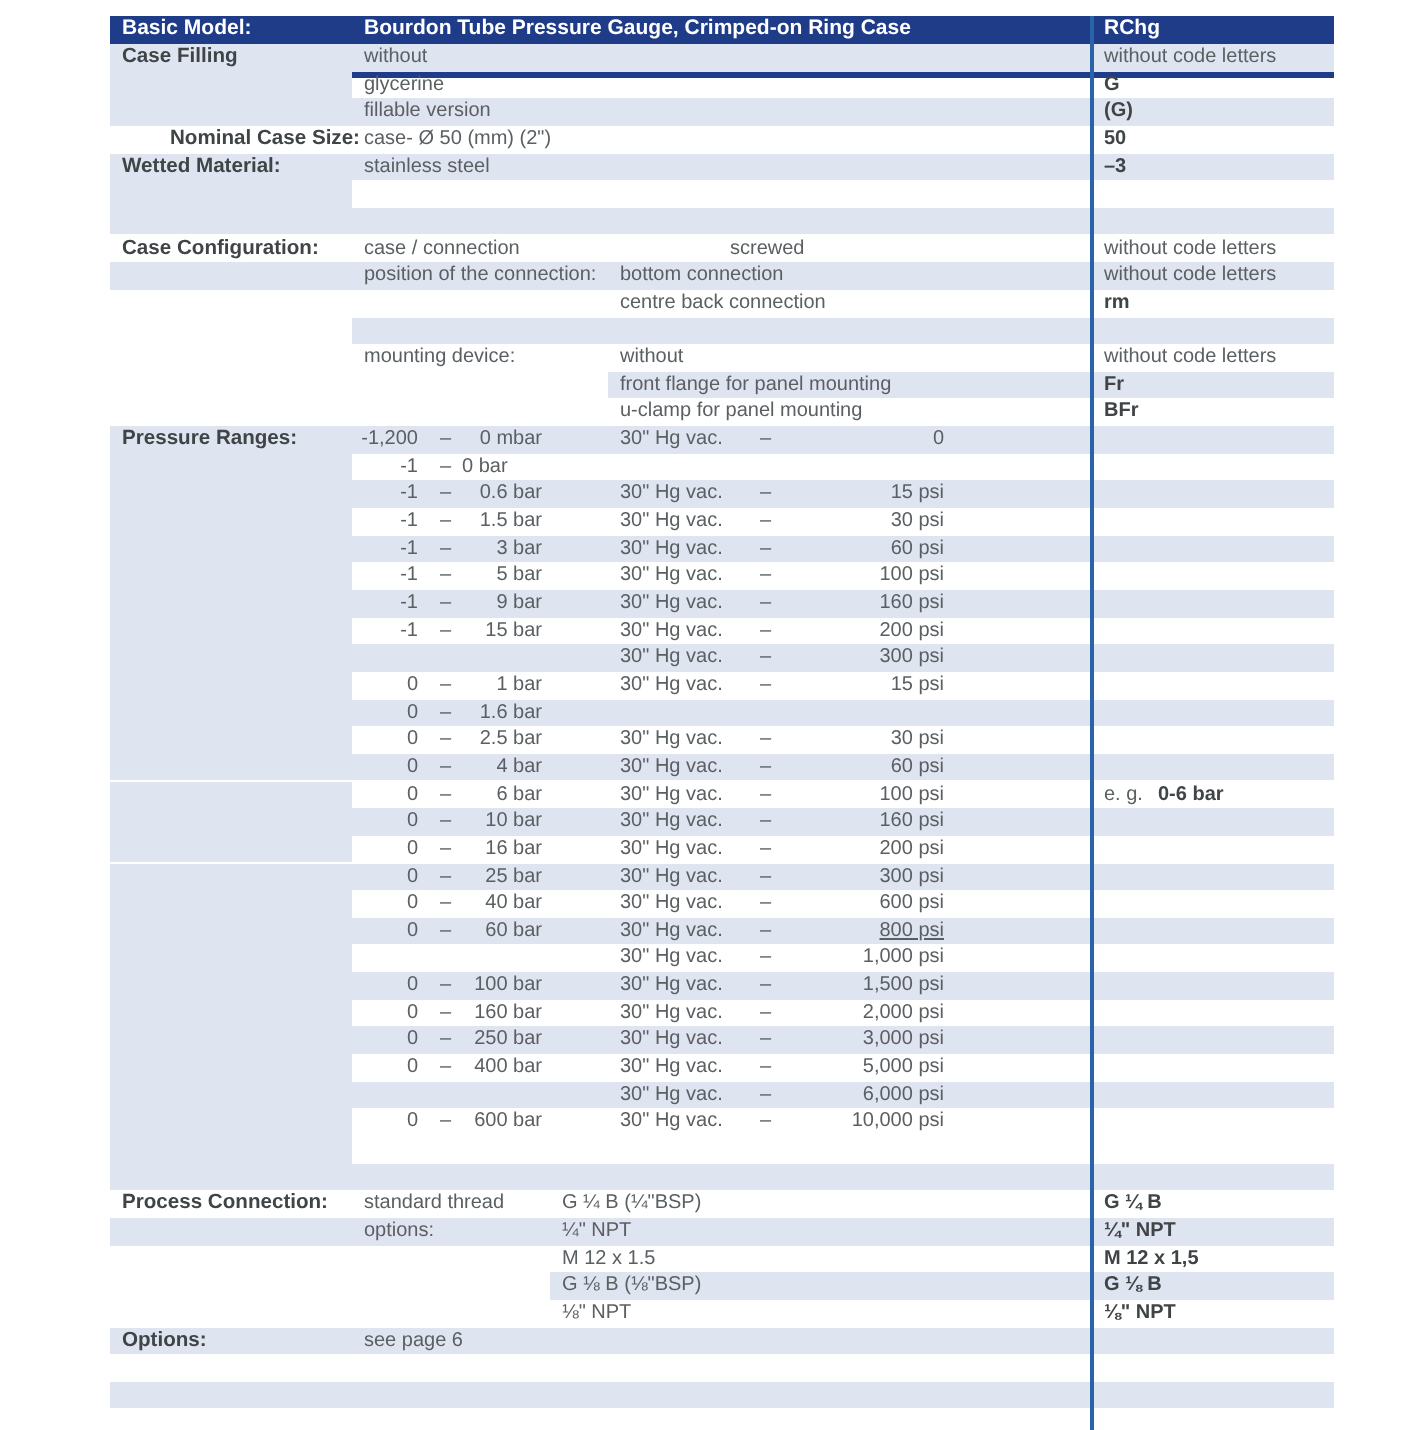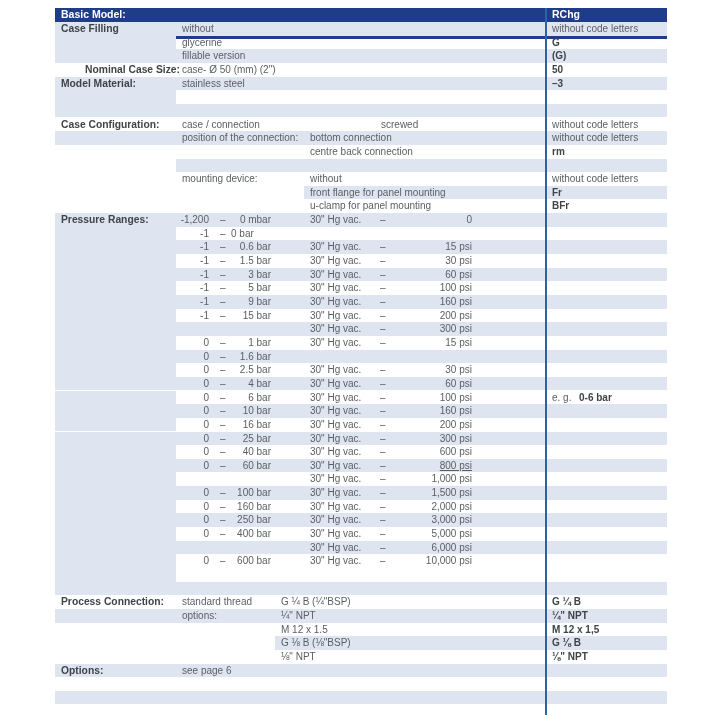--- a/index.html
+++ b/index.html
@@ -16,20 +16,21 @@
   .code { font-weight:bold; color:#3f4446; }
   .plain { color:#5a5f62; }
   .divider { position:absolute; left:490px; top:0; width:2px; height:707px; background:#2a64a8; }
 </style>
 </head>
 <body>
 
 <div class="table">
   <div class="hdr">
     <span style="left:6px">Basic Model:</span>
+    <span style="left:127px">Bourdon Tube Pressure Gauge, Crimped-on Ring Case</span>
     <span style="left:497px">RChg</span>
   </div>
   <div id="rows">
       <div class="row shade" style="top: 14px;">
         <div class="bg" style="left: 0px; right: 0px; background: rgb(223, 228, 241);"></div>
         <div class="bg" style="left: 0px; width: 121px; background: rgb(223, 228, 241);"></div>
         <span class="cell lbl" style="left: 6px;">Case Filling</span>
         <span class="cell plain" style="left: 127px;">without</span>
         <span class="cell plain" style="left: 497px;">without code letters</span>
       </div>
@@ -47,36 +48,36 @@
       </div>
       <div class="row" style="top: 54.95px;">
         <div class="bg" style="left: 0px; right: 0px;"></div>
         <span class="cell lbl" style="left: 6px; padding-left: 24px;">Nominal Case Size:</span>
         <span class="cell plain" style="left: 127px;">case- Ø 50 (mm) (2")</span>
         <span class="cell code" style="left: 497px;">50</span>
       </div>
       <div class="row shade" style="top: 68.6px;">
         <div class="bg" style="left: 0px; right: 0px; background: rgb(223, 228, 241);"></div>
         <div class="bg" style="left: 0px; width: 121px; background: rgb(223, 228, 241);"></div>
-        <span class="cell lbl" style="left: 6px;">Model Material:</span>
+        <span class="cell lbl" style="left: 6px;">Wetted Material:</span>
         <span class="cell plain" style="left: 127px;">stainless steel</span>
         <span class="cell code" style="left: 497px;">–3</span>
       </div>
       <div class="row" style="top: 82.25px;">
         <div class="bg" style="left: 0px; right: 0px;"></div>
         <div class="bg" style="left: 0px; width: 121px; background: rgb(223, 228, 241);"></div>
       </div>
       <div class="row shade" style="top: 95.9px;">
         <div class="bg" style="left: 0px; right: 0px; background: rgb(223, 228, 241);"></div>
       </div>
       <div class="row" style="top: 109.55px;">
         <div class="bg" style="left: 0px; right: 0px;"></div>
         <span class="cell lbl" style="left: 6px;">Case Configuration:</span>
         <span class="cell plain" style="left: 127px;">case / connection</span>
-        <span class="cell plain" style="left: 326px;">screwed</span>
+        <span class="cell plain" style="left: 310px;">screwed</span>
         <span class="cell plain" style="left: 497px;">without code letters</span>
       </div>
       <div class="row shade" style="top: 123.2px;">
         <div class="bg" style="left: 0px; right: 0px; background: rgb(223, 228, 241);"></div>
         <span class="cell plain" style="left: 127px;">position of the connection:</span>
         <span class="cell plain" style="left: 255px;">bottom connection</span>
         <span class="cell plain" style="left: 497px;">without code letters</span>
       </div>
       <div class="row" style="top: 136.85px;">
         <div class="bg" style="left: 0px; right: 0px;"></div>

